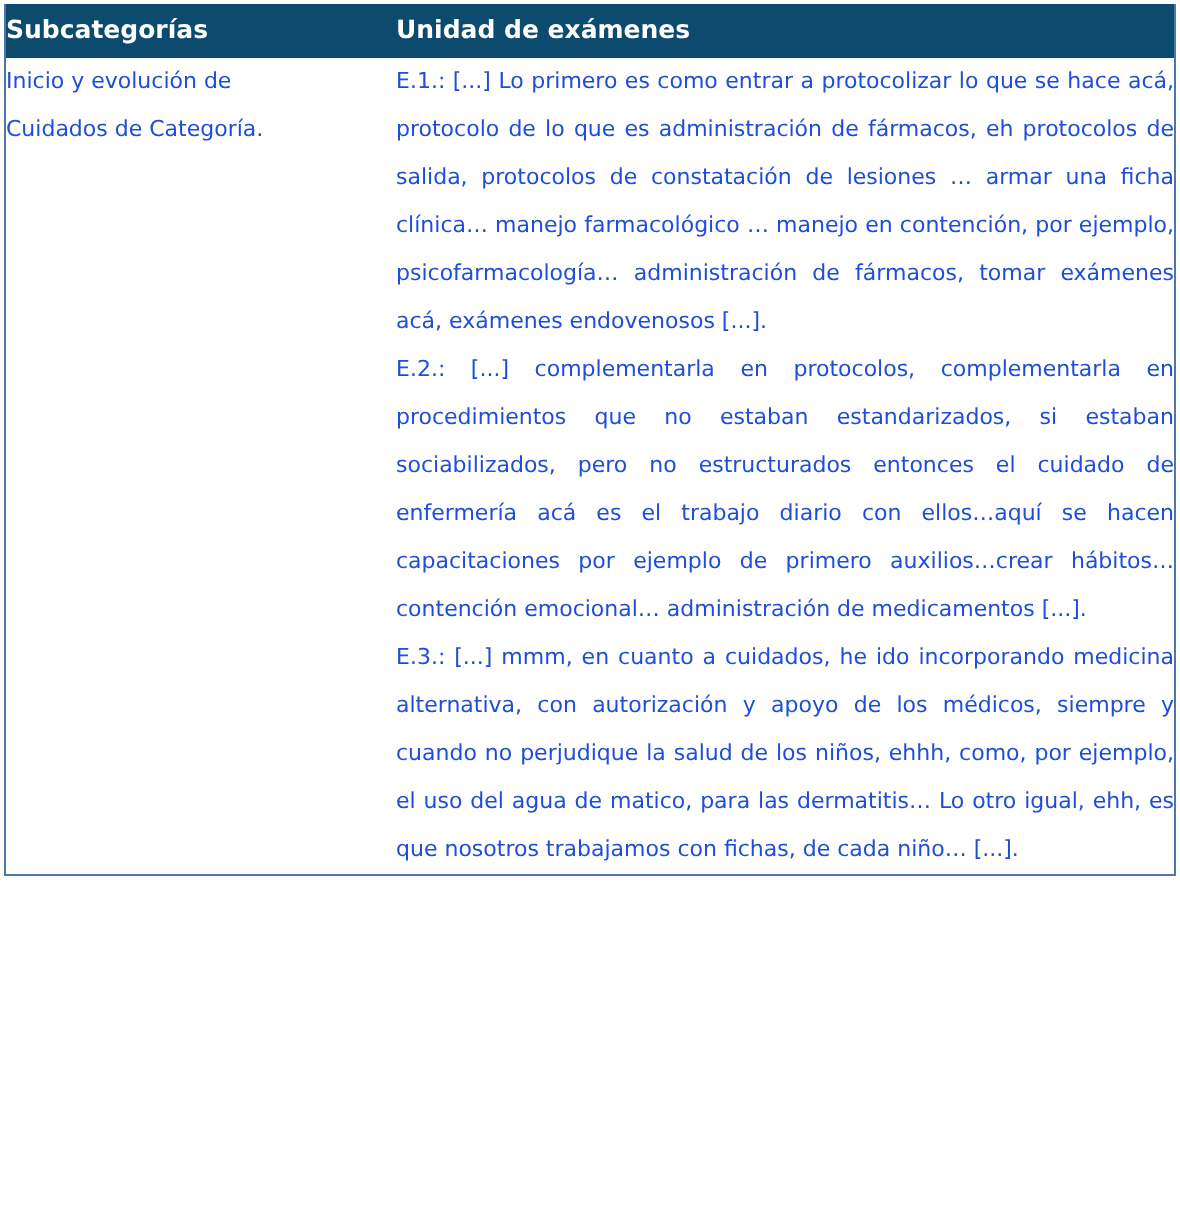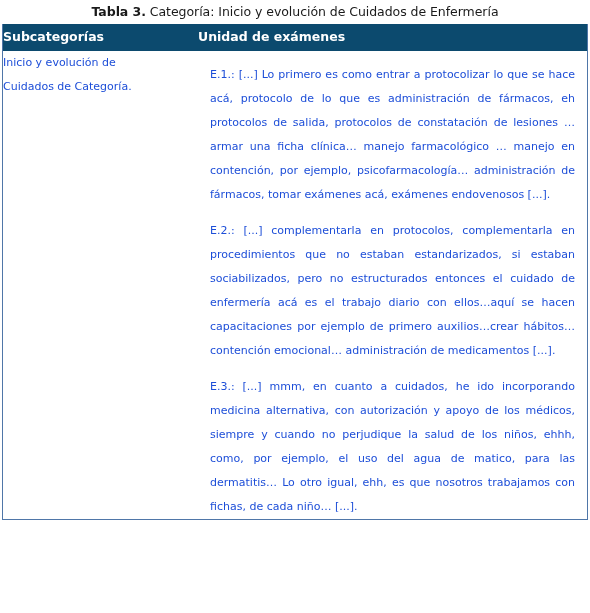--- a/index.html
+++ b/index.html
@@ -88,41 +88,38 @@
   }
 
   td.cell-unit {
     padding: 6px 10px 6px 6px;
     text-align: justify;
     text-justify: inter-word;
     box-sizing: border-box;
   }
 
   td.cell-unit p {
-    margin: 12px;
+    margin: 0;
     text-align: justify;
     text-justify: inter-word;
   }
   
   td.cell-unit p:last-child {
     margin-bottom: 0;
   }
 
   .sub-line {
     display: block;
   }
 </style>
 </head>
 <body>
 
 <div id="page">
 
-  <div class="table-caption">
-    <span class="caption-strong">Tabla 3.</span><span> Categoría: Inicio y evolución de Cuidados de Enfermería</span>
-  </div>
 
   <div class="table-wrap">
     <table class="tbl">
       <thead>
         <tr>
           <th class="col-sub">Subcategorías</th>
           <th class="col-unit">Unidad de exámenes</th>
         </tr>
       </thead>
       <tbody>

